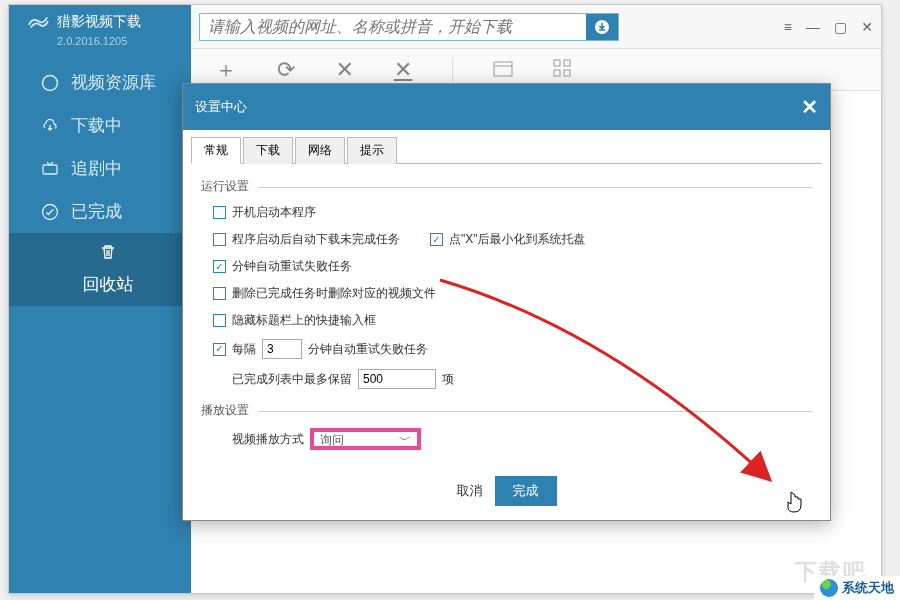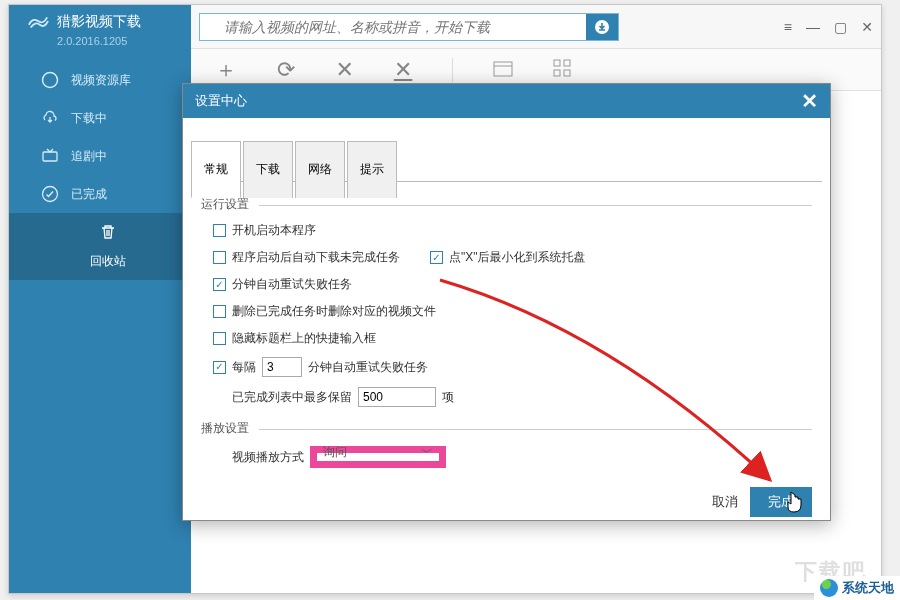--- a/index.html
+++ b/index.html
@@ -6,62 +6,62 @@
 body { width: 900px; height: 600px; background: #f0f0f0; position: relative; overflow: hidden; }
 
 .app-window { position: absolute; left: 8px; top: 4px; width: 874px; height: 590px; background: #fff; border: 1px solid #c7c7c7; box-shadow: 0 2px 6px rgba(0,0,0,0.15); }
 
 .sidebar { position: absolute; left: 0; top: 0; width: 182px; height: 100%; background: #2f81b0; color: #d6ecf7; }
 .app-brand { display: flex; align-items: center; padding: 8px 0 2px 18px; gap: 8px; }
 .app-brand svg { flex: 0 0 auto; }
 .app-title { color: #fff; font-size: 14px; }
 .app-version { color: #a9d3e9; font-size: 11px; padding-left: 48px; margin-top: 2px; margin-bottom: 14px; }
 
-.nav-item { display: flex; align-items: center; gap: 12px; padding: 10px 16px 10px 32px; color: #d6ecf7; font-size: 12px; cursor: pointer; }
+.nav-item { display: flex; align-items: center; gap: 12px; padding: 10px 16px 10px 32px; color: #d6ecf7; font-size: 17px; cursor: pointer; }
 .nav-item.selected { background: #266a90; color: #fff; flex-direction: column; }
 .nav-icon { width: 18px; height: 18px; display: flex; align-items: center; justify-content: center; }
 
 .topbar { position: absolute; left: 182px; top: 0; right: 0; height: 44px; background: #f7f7f7; display: flex; align-items: center; padding: 0 8px; gap: 8px; border-bottom: 1px solid #e0e0e0; }
 .search-box { display: flex; align-items: center; background: #fff; border: 1px solid #78b7d8; height: 28px; width: 420px; }
-.search-input { flex: 1; border: none; outline: none; font-size: 14px; font-style: italic; color: #999; padding: 0 8px; height: 100%; margin-left: 16px; }
+.search-input { flex: 1; border: none; outline: none; font-size: 16px; font-style: italic; color: #999; padding: 0 8px; height: 100%; }
 .search-btn { width: 32px; height: 100%; background: #2f81b0; display: flex; align-items: center; justify-content: center; cursor: pointer; }
 .win-controls { margin-left: auto; display: flex; gap: 14px; color: #666; font-size: 14px; }
 .win-controls span { cursor: pointer; }
 
 .toolbar { position: absolute; left: 182px; top: 44px; right: 0; height: 42px; background: #fafafa; border-bottom: 1px solid #e0e0e0; display: flex; align-items: center; padding-left: 24px; gap: 40px; color: #888; }
 .tool-btn { cursor: pointer; font-size: 22px; font-weight: 300; }
 .tool-divider { width: 1px; height: 24px; background: #ddd; }
 
 .content { position: absolute; left: 182px; top: 86px; right: 0; bottom: 0; background: #fff; }
 
 
 .modal { position: absolute; left: 182px; top: 83px; width: 649px; height: 438px; background: #fff; border: 1px solid #888; box-shadow: 0 4px 18px rgba(0,0,0,0.3); z-index: 10; display: flex; flex-direction: column; }
-.modal-title { background: #2f81b0; color: #fff; height: 34px; display: flex; align-items: center; padding: 0 12px; font-size: 13px; }
+.modal-title { background: #2f81b0; color: #fff; height: 46px; display: flex; align-items: center; padding: 0 12px; font-size: 13px; }
 .modal-close { margin-left: auto; font-size: 20px; cursor: pointer; font-weight: bold; }
 
 .tab-row { display: flex; padding: 6px 8px 0 8px; gap: 2px; }
-.tab { padding: 19px 12px; font-size: 12px; background: #f0f0f0; border: 1px solid #bbb; cursor: pointer; border-bottom: none; position: relative; top: 17px; }
+.tab { padding: 4px 12px; font-size: 12px; background: #f0f0f0; border: 1px solid #bbb; cursor: pointer; border-bottom: none; position: relative; top: 1px; }
 .tab.active { background: #fff; border-bottom: 1px solid #fff; }
 
 .tab-body { flex: 1; border-top: 1px solid #bbb; margin: 0 8px; padding: 10px 4px; font-size: 12px; color: #333; overflow: auto; }
 
 .fieldset-label { font-size: 12px; color: #555; margin: 4px 0 4px 6px; position: relative; }
 .fieldset-label::after { content: ""; position: absolute; left: 58px; right: 6px; top: 50%; border-top: 1px solid #ccc; }
 
 .opt-row { display: flex; align-items: center; gap: 6px; padding: 5px 0 5px 18px; }
 .chk { width: 13px; height: 13px; border: 1.5px solid #2f81b0; display: inline-flex; align-items: center; justify-content: center; font-size: 10px; color: #2f81b0; line-height: 1; }
 .opt-inline2 { display: flex; gap: 30px; }
 
 .inline-input { height: 20px; border: 1px solid #aaa; font-size: 12px; padding: 0 4px; }
 
 .red-box { position: absolute; border: 2.5px solid #d22; pointer-events: none; }
 
-.sel { display: inline-flex; align-items: flex-end; justify-content: space-between; width: 136px; height: 22px; border: 7px solid #ec4899; padding: 0 6px; font-size: 12px; color: #555; }
-
-.modal-footer { display: flex; justify-content: flex-end; align-items: center; gap: 12px; padding: 10px 18px 3px; font-size: 13px; }
+.sel { display: inline-flex; align-items: flex-start; justify-content: space-between; width: 111px; height: 22px; border: 4px solid #ec4899; padding: 0 6px; font-size: 12px; color: #555; }
+
+.modal-footer { display: flex; justify-content: center; align-items: center; gap: 12px; padding: 10px 18px 14px; font-size: 13px; }
 .btn-cancel { color: #333; cursor: pointer; }
 .btn-ok { background: #2f81b0; color: #fff; padding: 6px 18px; cursor: pointer; }
 
 .arrow-svg { position: absolute; z-index: 20; pointer-events: none; }
 .cursor-svg { position: absolute; z-index: 25; pointer-events: none; }
 
 .watermark { position: absolute; right: 14px; bottom: 6px; font-size: 22px; color: rgba(80,80,80,0.18); font-weight: bold; letter-spacing: 2px; }
 .corner-badge { position: absolute; right: 0; bottom: 0; display: flex; align-items: center; gap: 4px; background: #fff; padding: 3px 6px; font-size: 13px; font-weight: bold; color: #1a5e99; z-index: 30; border-top-left-radius: 4px; }
 .corner-badge .globe { width: 18px; height: 18px; border-radius: 50%; background: radial-gradient(circle at 35% 30%, #6fd04a 25%, #2b90d9 28%); display: inline-block; }
 </style>

